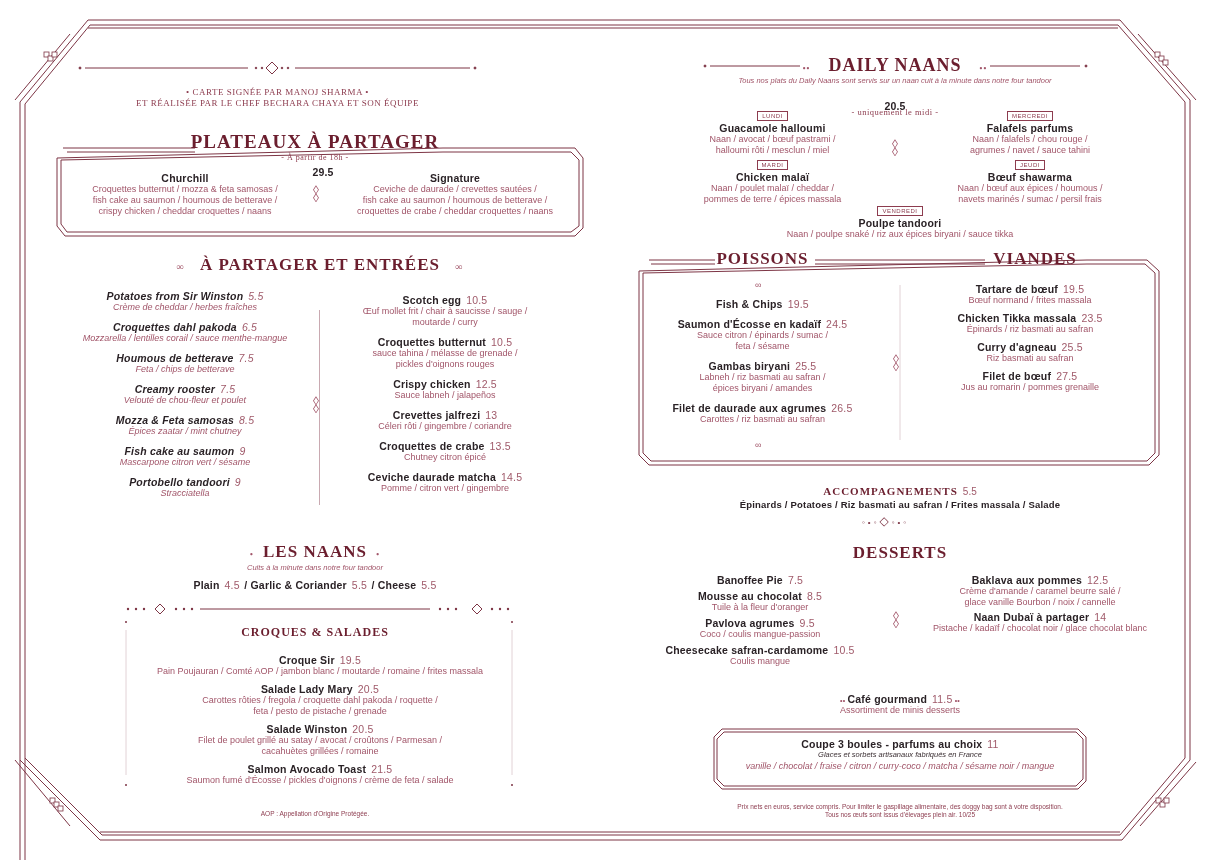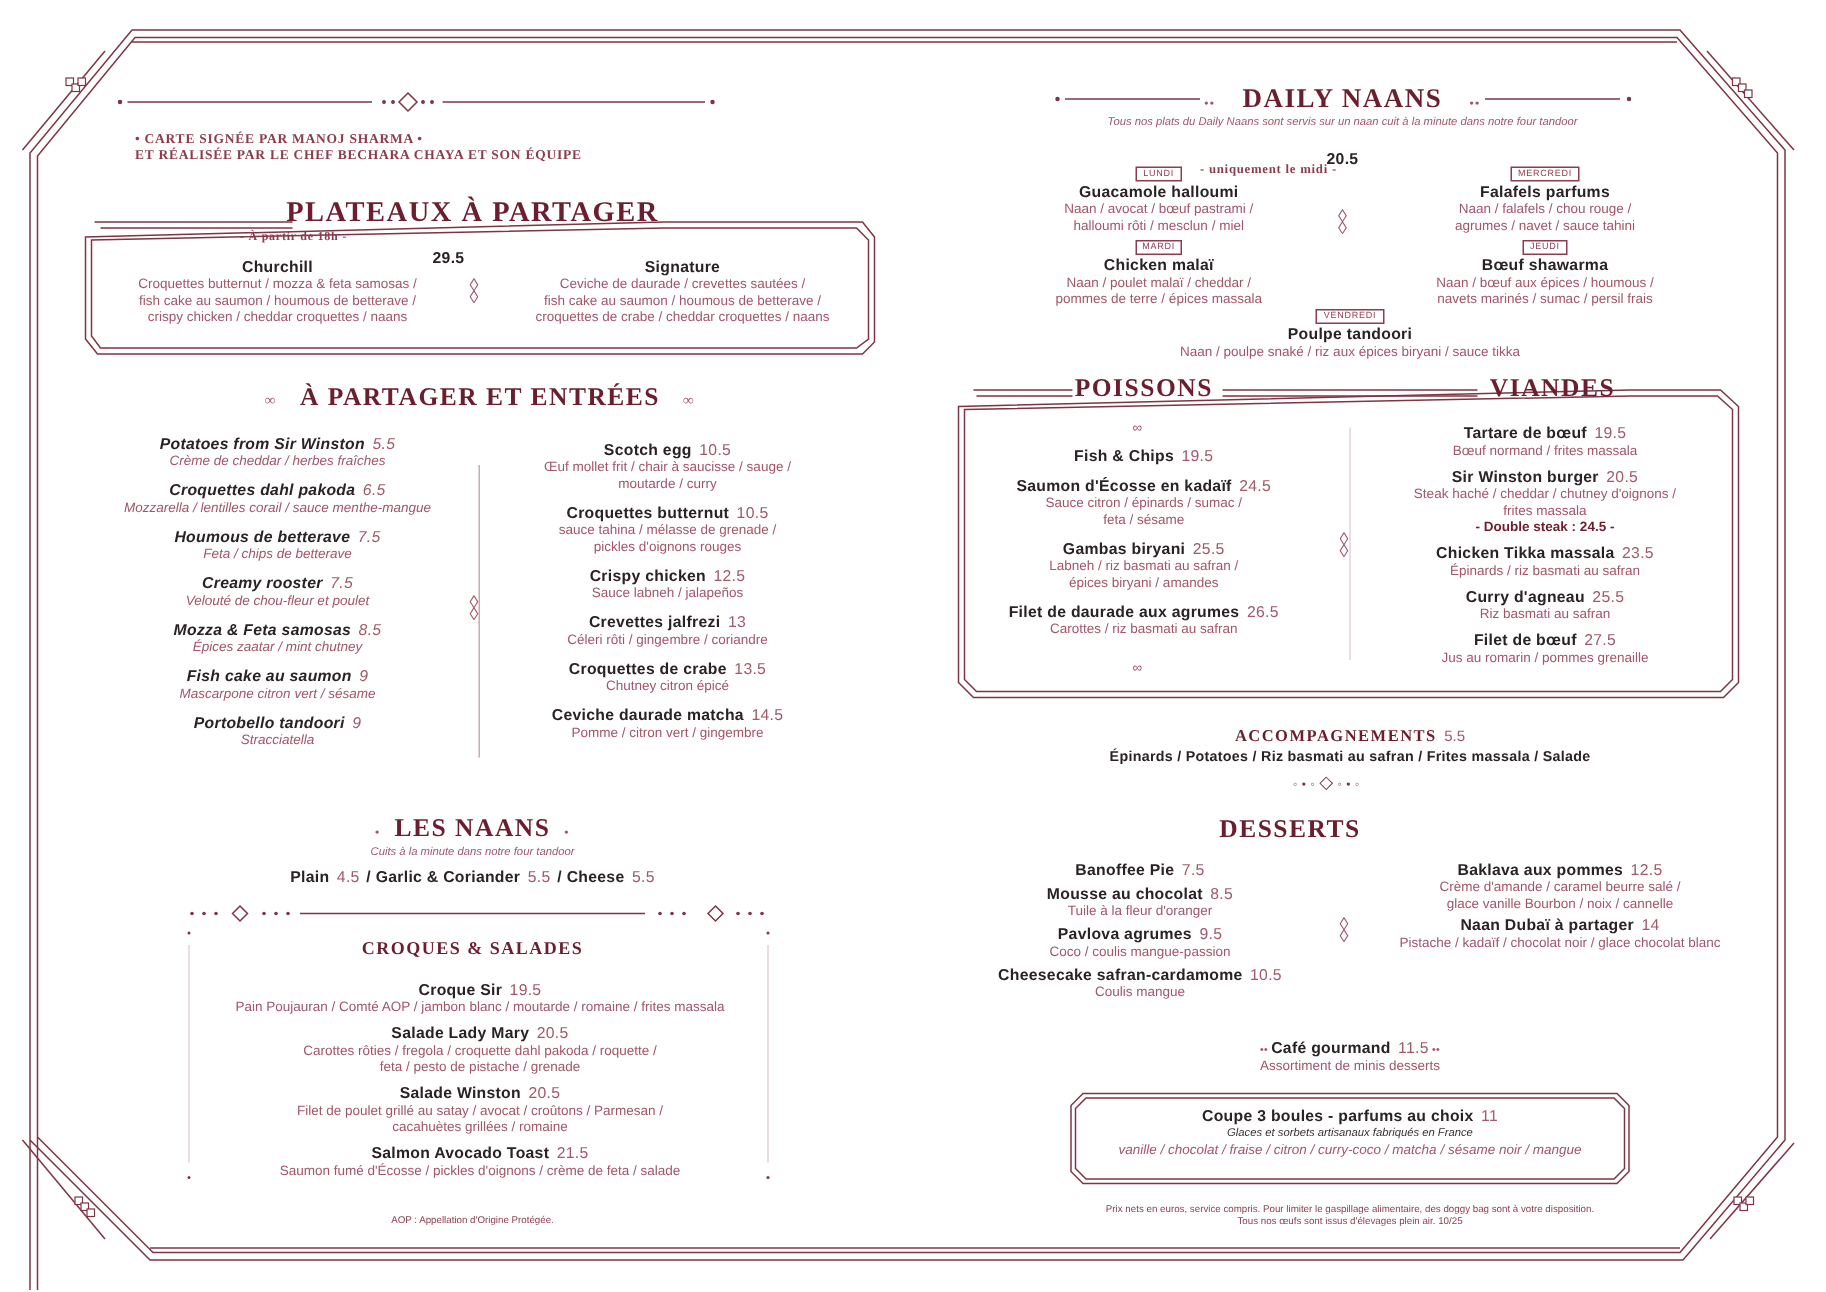--- a/index.html
+++ b/index.html
@@ -10,21 +10,21 @@
   .title { font-family: "Liberation Serif", serif; font-weight: bold; color: #6b1e2e; letter-spacing: 1px; text-align: center; }
   .item { text-align: center; }
   .iname { font-size: 10.5px; font-weight: bold; color: #2a2226; letter-spacing: 0.2px; }
   .price { color: #a05a6a; font-weight: normal; margin-left: 5px; }
   .desc { font-size: 9px; color: #a2566a; line-height: 11px; }
   .col { position: absolute; }
   .col .item { margin-bottom: 8px; }
   .boxframe { position: absolute; pointer-events: none; }
   .day-badge { display: inline-block; font-size: 6px; color: #8d3c4f; border: 1px solid #8d3c4f; padding: 0 4px; letter-spacing: 0.5px; line-height: 8px; }
   .italic-note { font-style: italic; font-size: 7.5px; color: #a2566a; text-align: center; }
-  .smallserif { font-family: "Liberation Serif", serif; font-size: 8.5px; color: #8d3c4f; letter-spacing: 0.5px; font-weight: bold; }
+  .smallserif { font-family: "Liberation Serif", serif; font-size: 8.5px; color: #8d3c4f; text-align: center; letter-spacing: 0.5px; }
   .vline { position: absolute; width: 1px; background: #c9a9b1; }
   .footer { font-size: 6.5px; color: #8d3c4f; text-align: center; line-height: 8px; }
 </style>
 </head>
 <body>
 
 <svg class="frame" viewBox="0 0 1217 861">
   <g fill="none" stroke="#7d3545" stroke-width="1">
 
     <polyline points="20,860 20,102 88,20 1120,20 1190,100 1190,760 1122,840 100,840 20,760"></polyline>
@@ -80,21 +80,21 @@
 </div>
 
 <svg class="boxframe" style="left:55px; top:140px;" width="530" height="100">
   <g fill="none" stroke="#7d3545" stroke-width="1">
     <path d="M8,8 L140,8 M388,8 L520,8 L528,18 L528,88 L520,96 L10,96 L2,86 L2,18 Z"></path>
     <path d="M12,12 L140,12 M388,12 L516,12 L524,20 L524,86 L516,92 L12,92 L6,84 L6,20 Z"></path>
   </g>
 </svg>
 <div class="abs title" style="left:160px; top:131px; width:310px; font-size:19px;">PLATEAUX À PARTAGER</div>
 <div class="abs smallserif" style="left:160px; top:153px; width:310px; font-size:8px;">- À partir de 18h -</div>
-<div class="abs item" style="left:144px; top:162px; width:310px;"><span class="iname" style="font-weight:bold;">29.5</span></div>
+<div class="abs item" style="left:168px; top:162px; width:310px;"><span class="iname" style="font-weight:bold;">29.5</span></div>
 <div class="abs item" style="left:75px; top:172px; width:220px;">
   <div class="iname">Churchill</div>
   <div class="desc">Croquettes butternut / mozza &amp; feta samosas /</div>
   <div class="desc">fish cake au saumon / houmous de betterave /</div>
   <div class="desc">crispy chicken / cheddar croquettes / naans</div>
 </div>
 <div class="abs" style="left:313px; top:186px; color:#a2566a; font-size:12px; line-height:8px;">◊<br>◊</div>
 <div class="abs item" style="left:340px; top:172px; width:230px;">
   <div class="iname">Signature</div>
   <div class="desc">Ceviche de daurade / crevettes sautées /</div>
@@ -302,46 +302,40 @@
       <div class="desc">Carottes / riz basmati au safran</div>
     </div>
 </div>
 
 <div class="col" style="left:920px; top:283px; width:220px;">
   <div class="item">
       <div class="iname"><span>Tartare de bœuf</span><span class="price">19.5</span></div>
       <div class="desc">Bœuf normand / frites massala</div>
     </div>
   <div class="item" style="margin-top:-2px;">
-      <div class="iname"><span>Sir Winston burger</span><span class="price">20.5</span></div>
-      <div class="desc">Steak haché / cheddar / chutney d'oignons /</div>
-      <div class="desc">frites massala</div>
-      <div class="desc" style="font-weight:bold; color:#6b1e2e;">- Double steak : 24.5 -</div>
-    </div>
-  <div class="item" style="margin-top:-2px;">
       <div class="iname"><span>Chicken Tikka massala</span><span class="price">23.5</span></div>
       <div class="desc">Épinards / riz basmati au safran</div>
     </div>
   <div class="item" style="margin-top:-2px;">
       <div class="iname"><span>Curry d'agneau</span><span class="price">25.5</span></div>
       <div class="desc">Riz basmati au safran</div>
     </div>
   <div class="item" style="margin-top:-2px;">
       <div class="iname"><span>Filet de bœuf</span><span class="price">27.5</span></div>
       <div class="desc">Jus au romarin / pommes grenaille</div>
     </div>
 </div>
 
 <div class="abs item" style="left:700px; top:481px; width:400px;">
   <span class="title" style="font-size:11px;">ACCOMPAGNEMENTS</span><span class="price" style="font-size:10px; color:#a05a6a;">5.5</span>
   <div class="iname" style="font-size:9.5px;">Épinards / Potatoes / Riz basmati au safran / Frites massala / Salade</div>
 </div>
 <div class="abs" style="left:862px; top:514px; color:#7d3545; font-size:8px; letter-spacing:3px;">◦•◦<span style="font-size:12px;">◇</span>◦•◦</div>
 
-<div class="abs title" style="left:760px; top:543px; width:200px; font-size:17px;">DESSERTS</div>
+<div class="abs title" style="left:800px; top:543px; width:200px; font-size:17px;">DESSERTS</div>
 <div class="col" style="left:660px; top:574px; width:200px;">
   <div class="item" style="margin-bottom:4px;">
       <div class="iname"><span>Banoffee Pie</span><span class="price">7.5</span></div>
     </div>
   <div class="item" style="margin-bottom:4px;">
       <div class="iname"><span>Mousse au chocolat</span><span class="price">8.5</span></div>
       <div class="desc">Tuile à la fleur d'oranger</div>
     </div>
   <div class="item" style="margin-bottom:4px;">
       <div class="iname"><span>Pavlova agrumes</span><span class="price">9.5</span></div>

